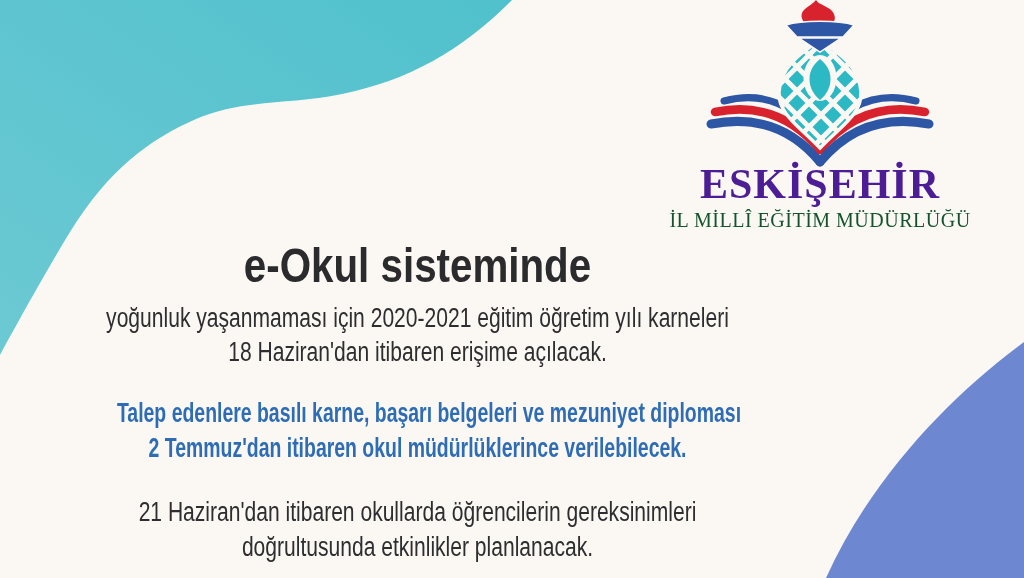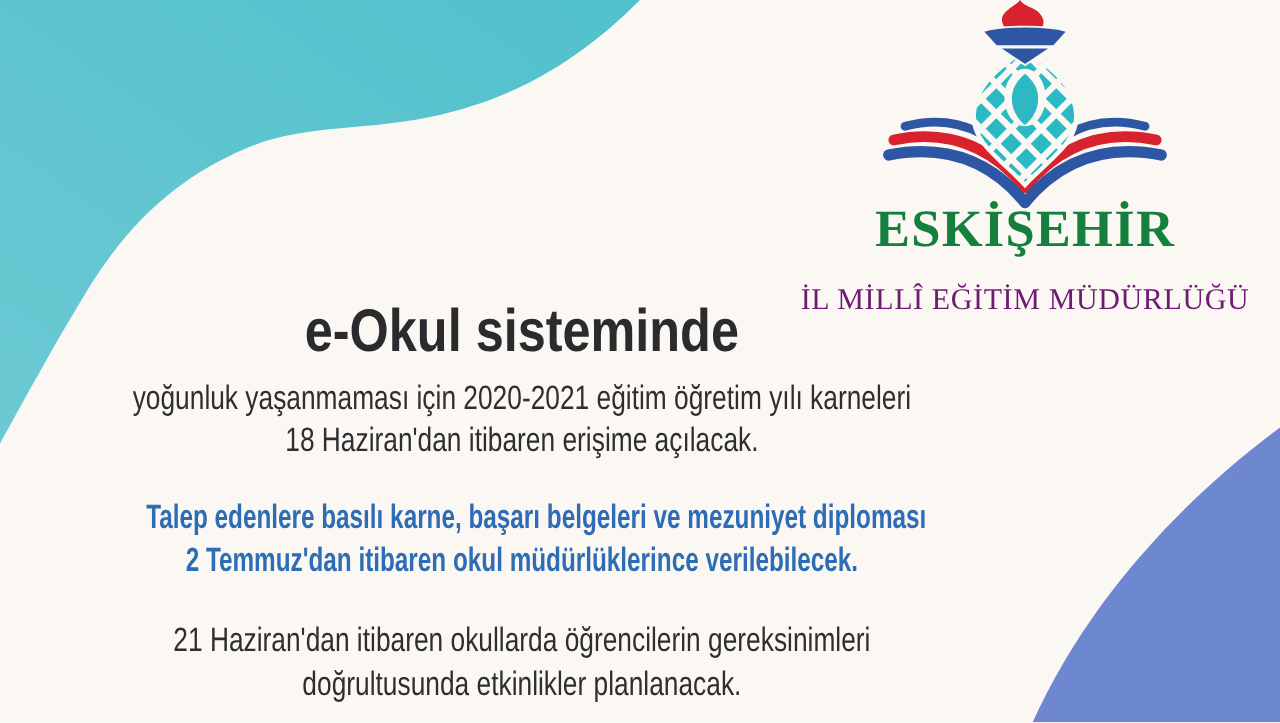--- a/index.html
+++ b/index.html
@@ -20,33 +20,33 @@
     top: 0;
     width: 388px;
     text-align: center;
   }
   .logo-icon { display: block; margin: 0 auto; }
   .logo-city {
     font-family: "Liberation Serif", serif;
     font-size: 42px;
     font-weight: 600;
     letter-spacing: 1px;
-    color: #15803d;
+    color: #4c1d95;
     line-height: 1;
     margin-top: -9px;
     white-space: nowrap;
   }
   .logo-org {
     font-family: "Liberation Serif", serif;
-    font-size: 24px;
+    font-size: 20px;
     font-weight: 500;
     letter-spacing: 0.5px;
-    color: #701a75;
+    color: #14532d;
     line-height: 1;
-    margin-top: 23px;
+    margin-top: 5px;
     white-space: nowrap;
   }
 
   
   .content-line { white-space: nowrap; }
   .title {
     position: absolute;
     left: 0; top: 242px;
     width: 835px;
     margin: 0;

